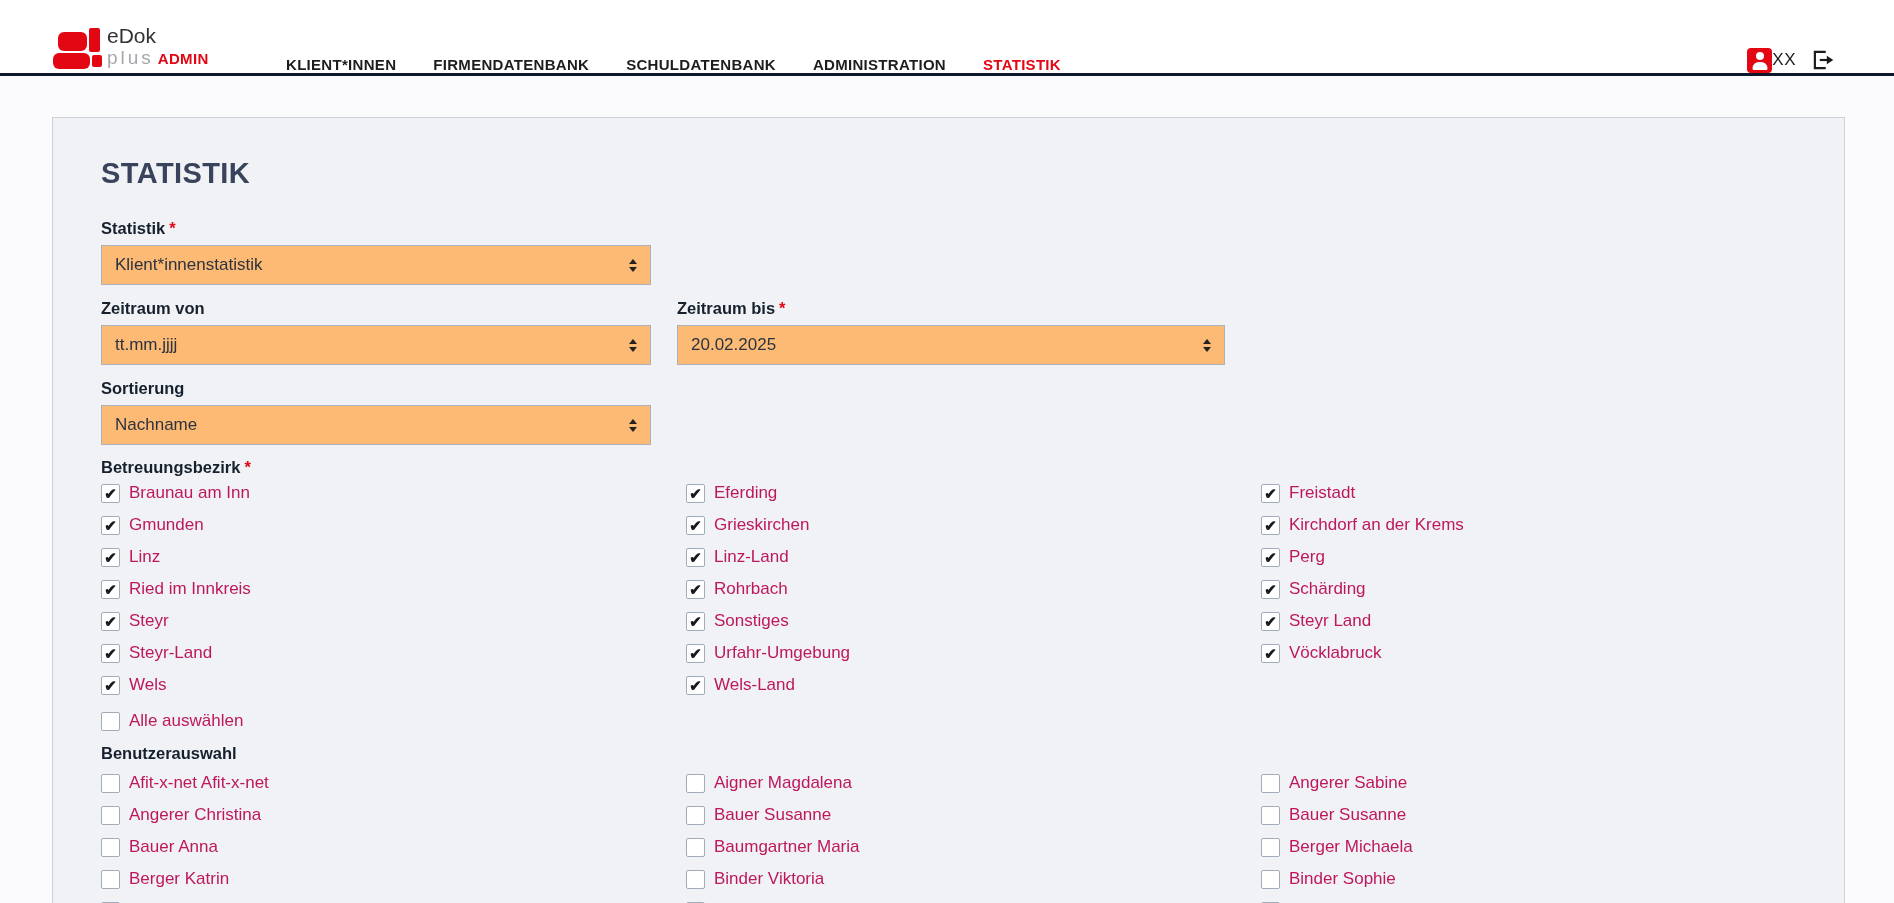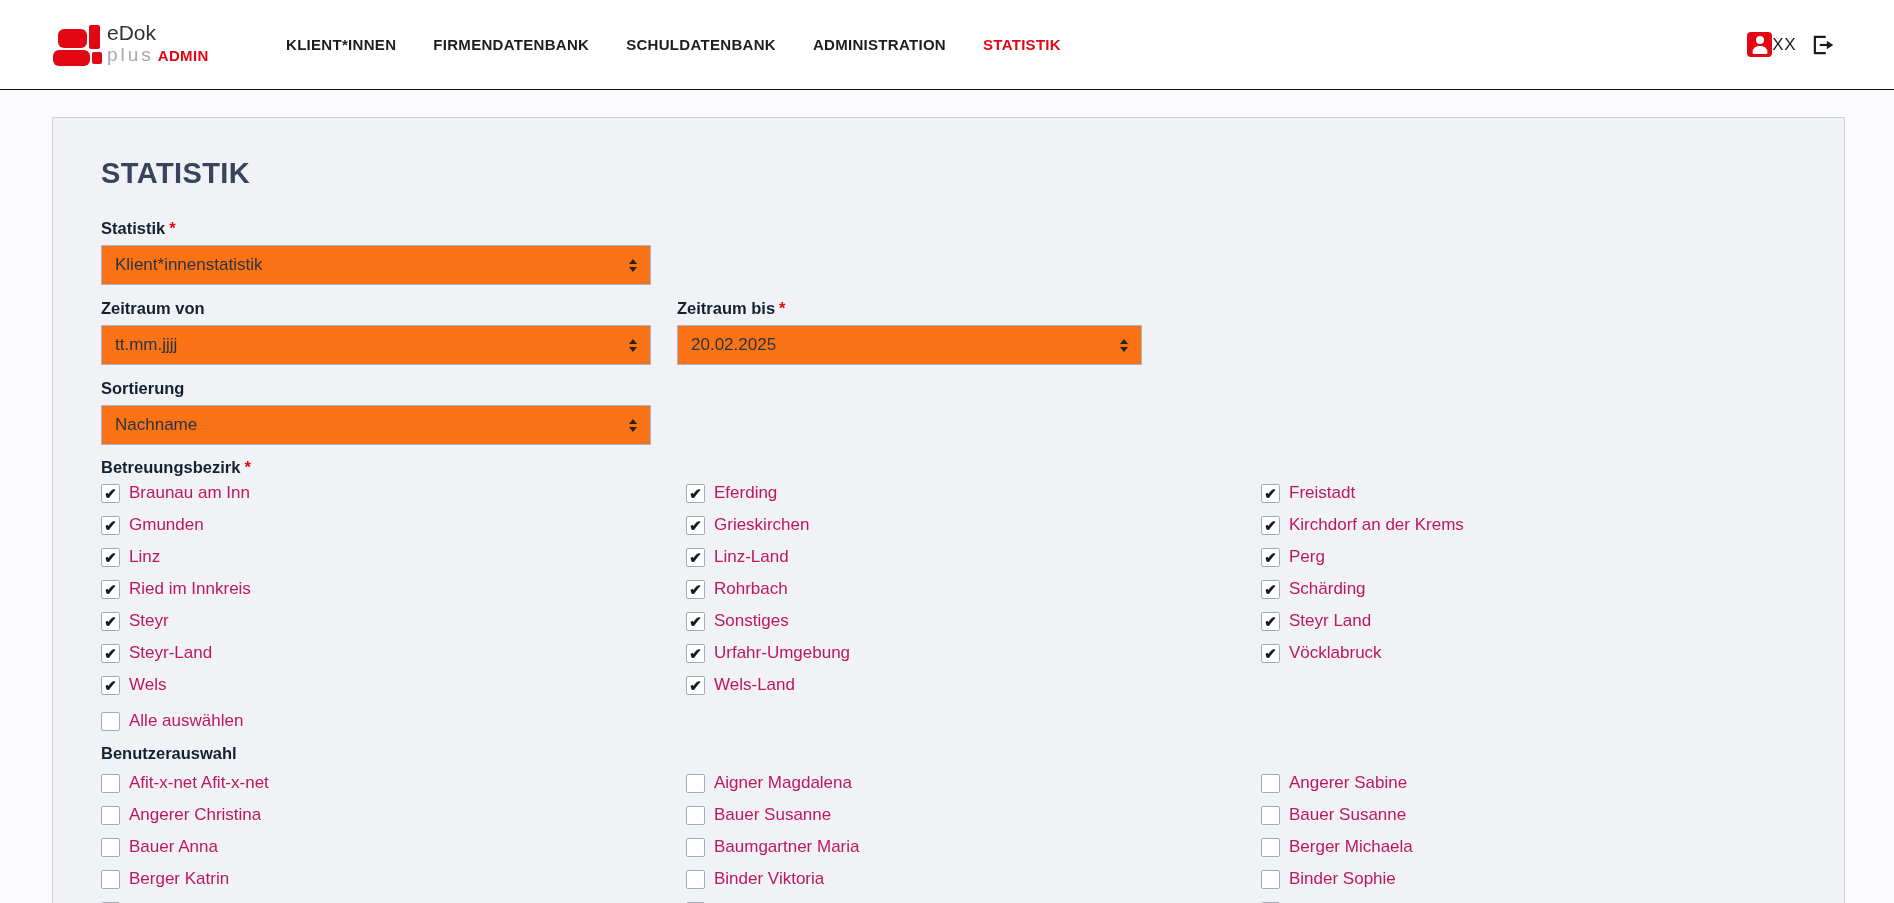--- a/index.html
+++ b/index.html
@@ -1,20 +1,20 @@
 <!DOCTYPE html>
 <html><head>
 <meta charset="utf-8">
 <style>
   * { margin:0; padding:0; box-sizing:border-box; }
   html,body { width:1894px; height:903px; overflow:hidden; }
   body { font-family:"Liberation Sans", sans-serif; background:#fbfbfd; position:relative; }
 
   
-  .header { height:90px; background:#ffffff; border-bottom:1px solid #0f172a; display:flex; align-items:center; position:relative; z-index:2; }
+  .header { height:76px; background:#ffffff; border-bottom:3px solid #0f172a; display:flex; align-items:flex-end; position:relative; z-index:2; }
   .logo { margin-left:52px; position:relative; width:150px; height:50px; flex:none; cursor:pointer; }
   .logo .blk { position:absolute; background:#e30613; }
   .blk1 { left:6px;  top:9px;  width:29px; height:19px; border-radius:6px; }
   .blk2 { left:37px; top:5px;  width:11px; height:24px; border-radius:2px; }
   .blk3 { left:1px;  top:30px; width:37px; height:16px; border-radius:6px; }
   .blk4 { left:40px; top:32px; width:10px; height:12px; border-radius:2px; }
   .logo-text { position:absolute; left:55px; top:2px; line-height:22px; white-space:nowrap; }
   .logo-name { font-size:21px; color:#323236; }
   .logo-sub  { font-size:19px; color:#a7a7ab; letter-spacing:3px; }
   .logo-badge{ font-size:15px; font-weight:700; color:#e30613; letter-spacing:.3px; margin-left:4px; }
@@ -30,23 +30,23 @@
   .user-label { font-size:17px; color:#1d1d20; letter-spacing:.5px; margin-right:14px; }
   .logout-btn { width:26px; height:26px; cursor:pointer; display:flex; align-items:center; justify-content:center; }
 
   
   .panel { position:absolute; left:52px; top:117px; width:1793px; height:960px;
            background:#f0f2f5; border:1px solid #ccd1d9; padding:38px 48px 0 48px; }
   .page-title { font-size:29px; font-weight:800; color:#39445c; letter-spacing:.4px; line-height:34px; margin-bottom:28px; }
 
   .field-label { font-size:16.5px; font-weight:700; color:#17202e; line-height:20px; margin-bottom:7px; }
   .req { color:#e30613; margin-left:4px; }
-  .select { width:550px; height:40px; background:#f97316; border:1px solid #a9b2bf; display:flex; align-items:center;
+  .select { width:550px; height:40px; background:#fdba74; border:1px solid #a9b2bf; display:flex; align-items:center;
             justify-content:space-between; padding:0 13px; font-size:17px; color:#2b3340; cursor:pointer; }
-  .select-wide { width:465px;text-align:right; }
+  .select-wide { width:548px;text-align:right; }
   .caret { display:inline-flex; flex-direction:column; gap:3px; align-items:center; }
   .caret i { display:block; width:0; height:0; border-left:4.5px solid transparent; border-right:4.5px solid transparent; }
   .caret .up   { border-bottom:5px solid #222; }
   .caret .down { border-top:5px solid #222; }
 
   .form-group { margin-top:13px; }
   .form-group.first { margin-top:0; }
   .row2 { display:flex; gap:26px; margin-top:13px; }
 
   .section-label { font-size:16.5px; font-weight:700; color:#17202e; line-height:20px; margin-top:12px; }

